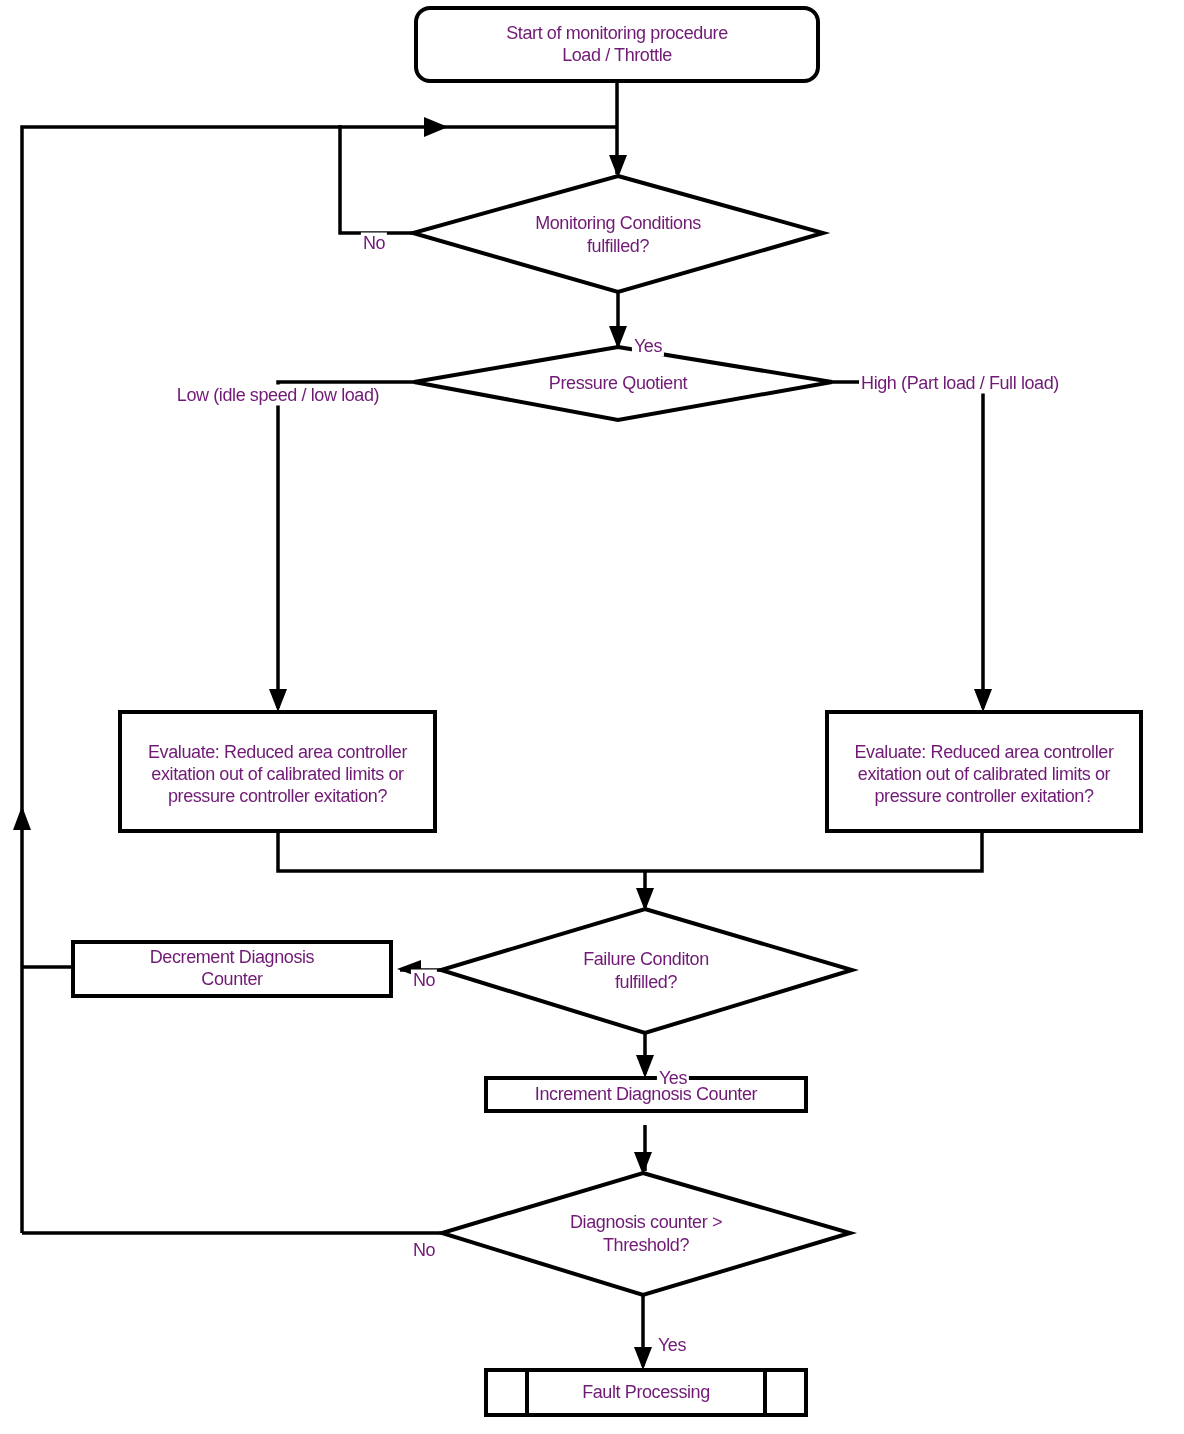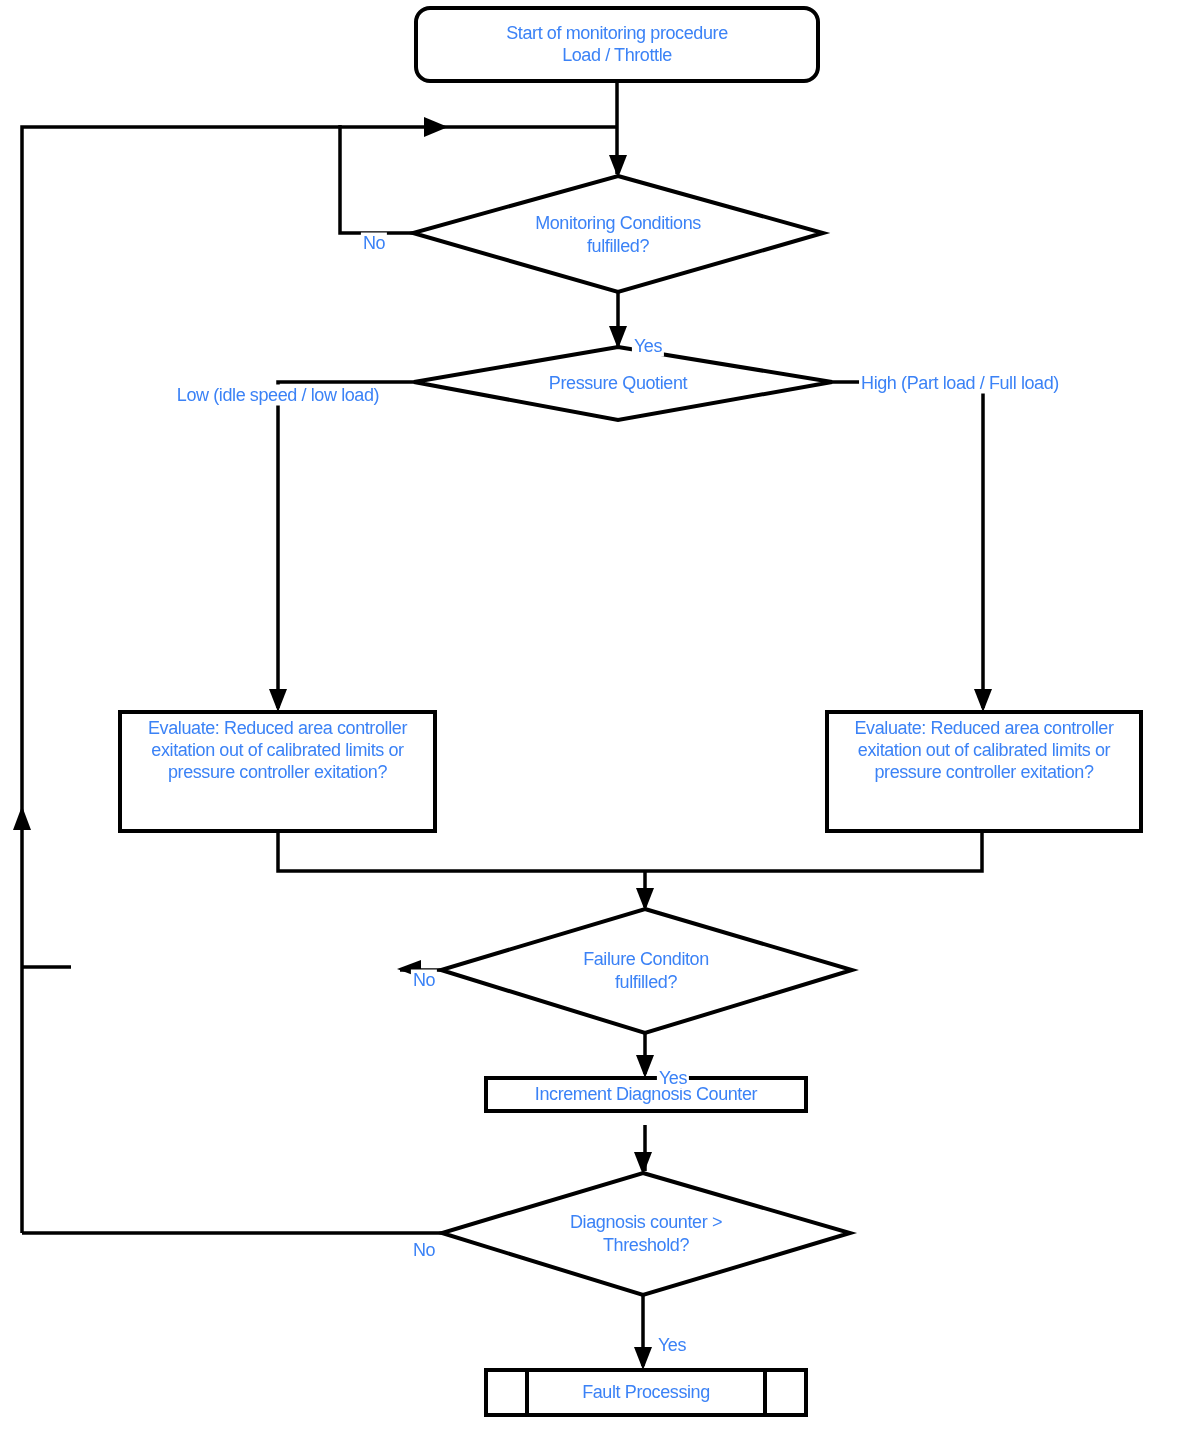--- a/index.html
+++ b/index.html
@@ -2,21 +2,21 @@
 <html><head>
 <meta charset="utf-8">
 <style>
   html, body { margin: 0; padding: 0; background: #ffffff; }
   .canvas {
     position: relative;
     width: 1184px;
     height: 1434px;
     background: #ffffff;
     font-family: "Liberation Sans", sans-serif;
-    color: #3b82f6;
+    color: #701a75;
     overflow: hidden;
   }
   .wires {
     position: absolute;
     left: 0; top: 0;
     width: 1184px; height: 1434px;
   }
   .node {
     position: absolute;
     box-sizing: border-box;
@@ -25,21 +25,21 @@
     display: flex;
     align-items: center;
     justify-content: center;
     text-align: center;
     font-size: 18px;
     line-height: 1.22;
     letter-spacing: -0.4px;
     white-space: pre-line;
   }
   .node.terminator { border-radius: 16px; }
-  .node.top-aligned { align-items: flex-start; padding-top: 4px; }
+  .node.top-aligned { align-items: flex-start; padding-top: 28px; }
   .diamond-text {
     position: absolute;
     transform: translate(-50%, -50%);
     text-align: center;
     font-size: 18px;
     line-height: 1.25;
     letter-spacing: -0.4px;
     white-space: pre-line;
   }
   .edge-label {
@@ -115,20 +115,24 @@
 exitation out of calibrated limits or
 pressure controller exitation?</span>
   </div>
 
   <div class="node top-aligned" style="left:825px; top:710px; width:318px; height:123px;">
     <span>Evaluate: Reduced area controller
 exitation out of calibrated limits or
 pressure controller exitation?</span>
   </div>
 
+  <div class="node" style="left:71px; top:940px; width:322px; height:58px;">
+    <span>Decrement Diagnosis
+Counter</span>
+  </div>
 
   <div class="node" style="left:484px; top:1076px; width:324px; height:37px;">
     <span>Increment Diagnosis Counter</span>
   </div>
 
   <div class="node" style="left:484px; top:1368px; width:324px; height:49px;">
     <div class="inner-bar" style="left:37px;"></div>
     <div class="inner-bar" style="right:37px;"></div>
     <span>Fault Processing</span>
   </div>

